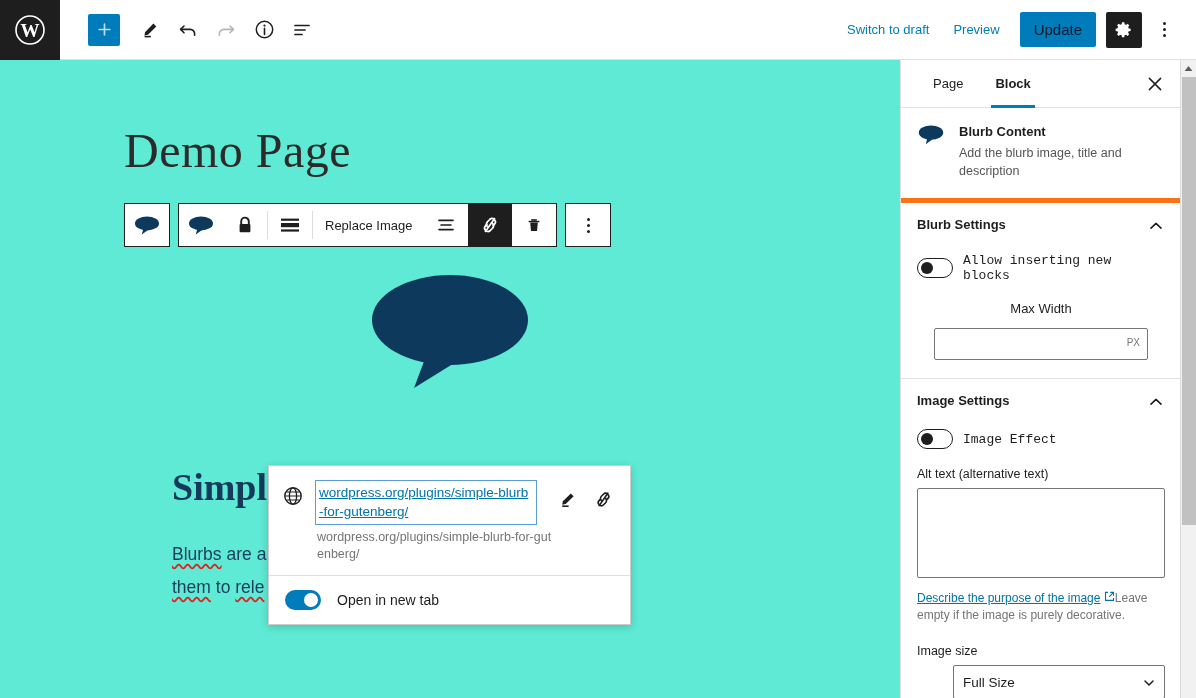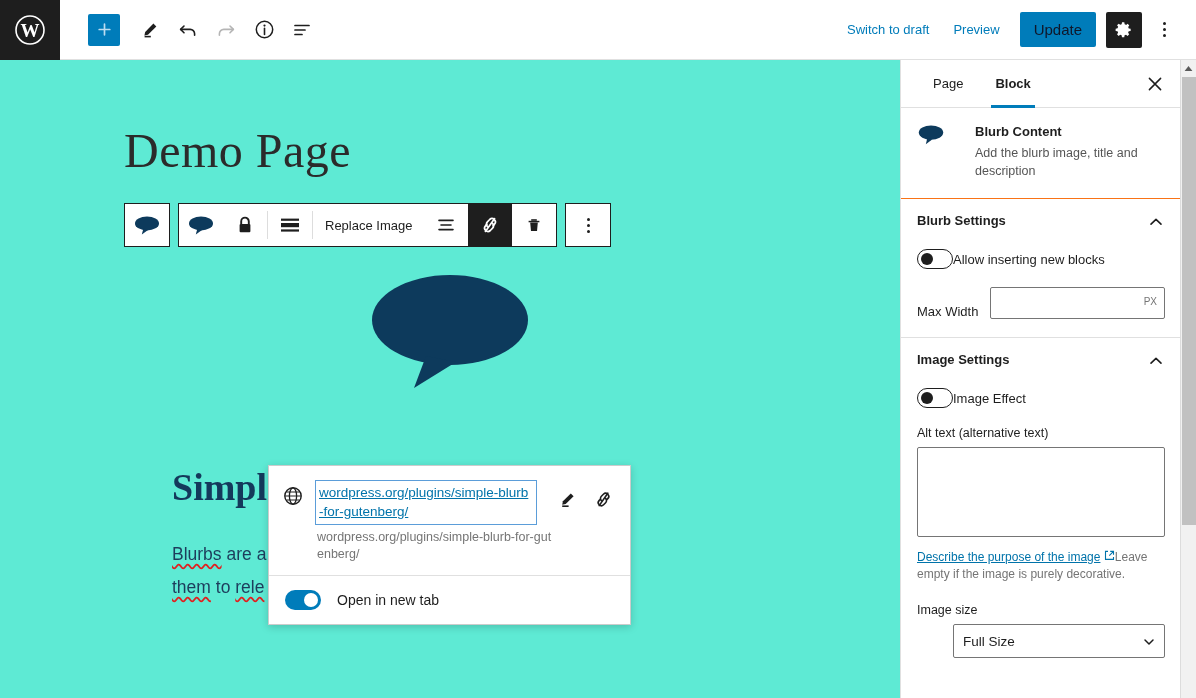--- a/index.html
+++ b/index.html
@@ -163,33 +163,33 @@
   }
   .stab.selected { font-weight: 600; }
   .stab.selected::after {
     content: ""; position: absolute; left: 12px; right: 12px; bottom: 0; height: 3px; background: #007cba;
   }
   #sidebar-close-btn {
     position: absolute; right: 12px; top: 10px; width: 28px; height: 28px;
     border: none; background: transparent; cursor: pointer;
     display: flex; align-items: center; justify-content: center;
   }
-  #block-card { padding: 16px 16px 18px 16px; border-bottom: 1px solid #f97316; display: flex; gap: 28px; }
+  #block-card { padding: 16px 16px 18px 16px; border-bottom: 5px solid #f97316; display: flex; gap: 12px; }
   #block-card-text { flex: 1; }
   #block-card-title { font-size: 13px; font-weight: 600; color: #1e1e1e; }
   #block-card-desc { font-size: 12.5px; color: #555; line-height: 18px; margin-top: 5px; }
   .panel { border-bottom: 1px solid #e0e0e0; padding: 14px 16px 18px 16px; }
   .panel-head {
     display: flex; justify-content: space-between;
     cursor: pointer; margin-bottom: 14px;
   }
   .panel-title { font-size: 13px; font-weight: 600; color: #1e1e1e; }
-  .row { display: flex; align-items: center; gap: 0; margin-bottom: 18px; }
+  .row { display: flex; align-items: center; gap: 10px; margin-bottom: 18px; font-family: Liberation Mono, monospace; }
   .row-label { font-size: 13px; color: #1e1e1e; }
-  #maxwidth-row { display: flex; align-items: flex-end; gap: 12px; }
+  #maxwidth-row { display: flex; align-items: center; gap: 12px; flex-direction: column; }
   #maxwidth-label { font-size: 13px; color: #1e1e1e; flex: 0 0 auto; }
   #maxwidth-input-wrap { position: relative; flex: 1; }
   #maxwidth-input {
     width: 100%; height: 32px; border: 1px solid #757575; border-radius: 2px;
     padding: 0 28px 0 8px; font-size: 13px; font-family: inherit; background: #fff;
   }
   #maxwidth-unit {
     position: absolute; right: 8px; top: 9px; font-size: 10px; color: #757575;
     text-transform: uppercase; pointer-events: none;
   }

